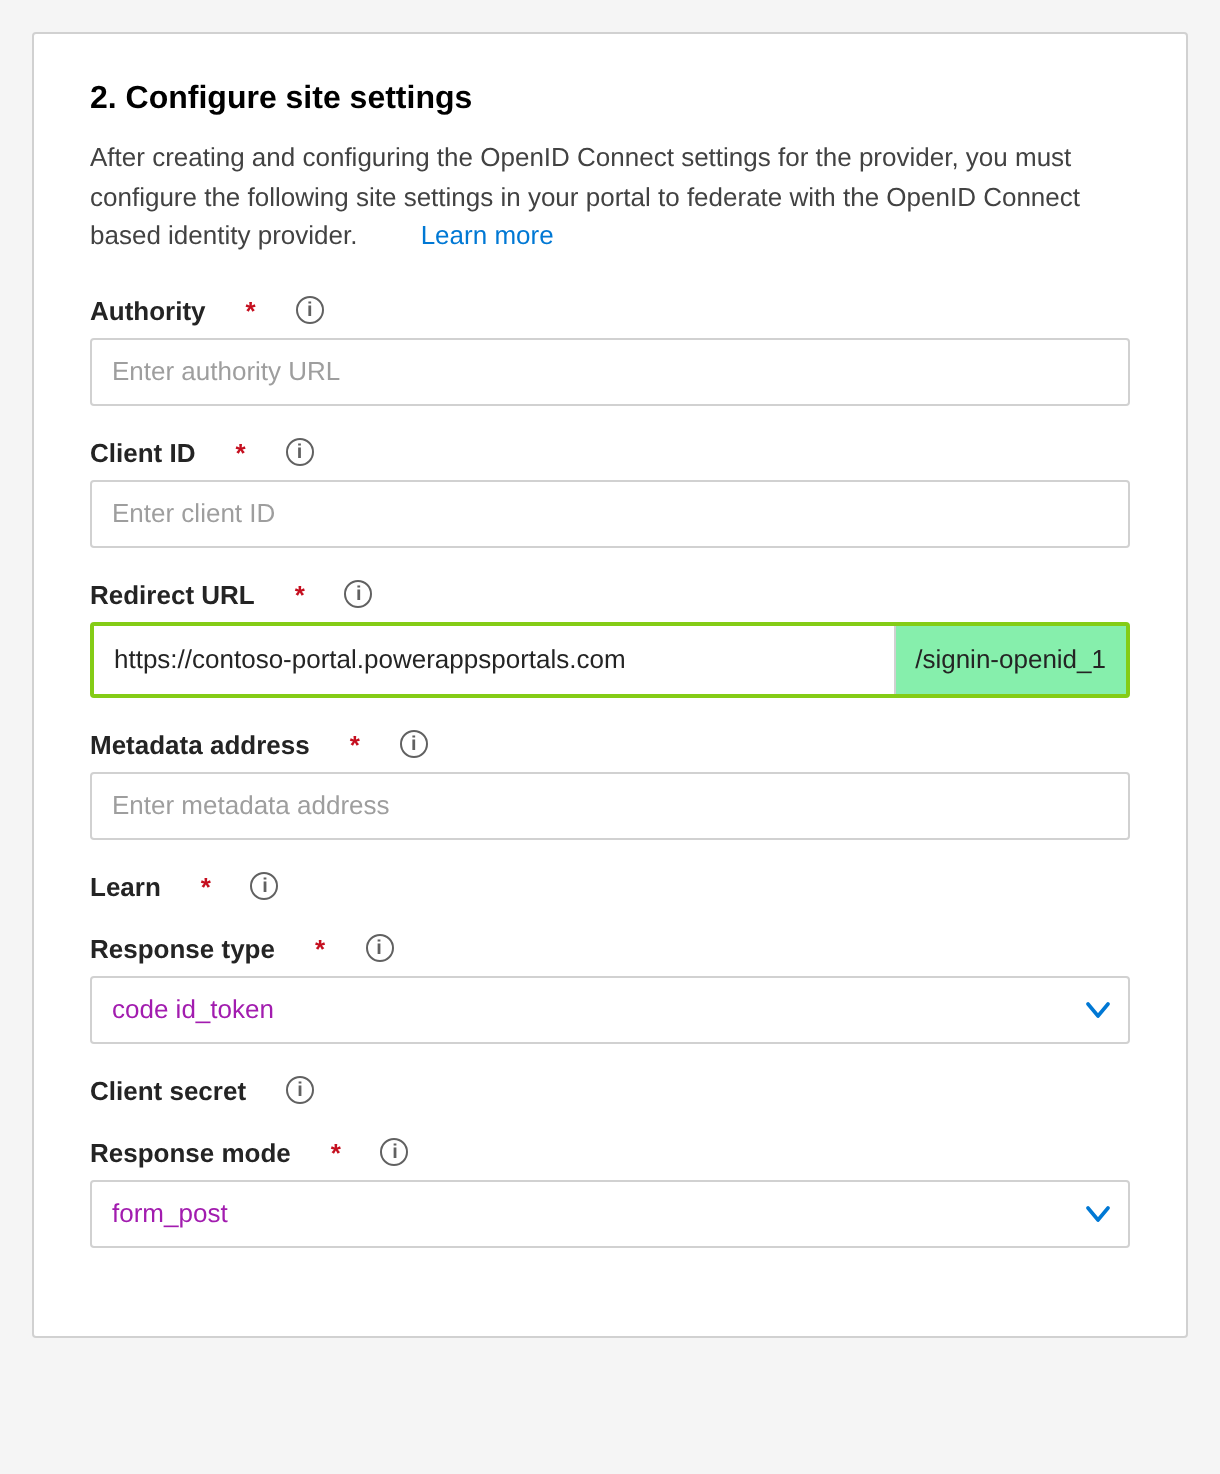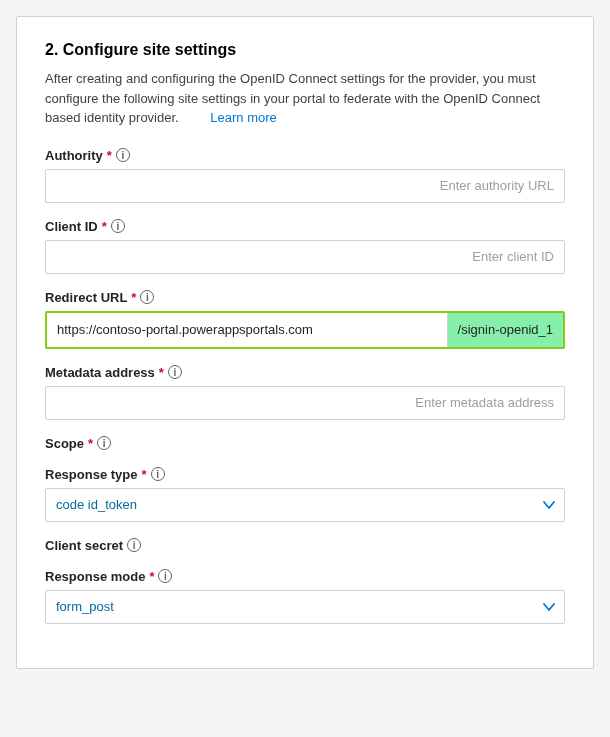--- a/index.html
+++ b/index.html
@@ -49,21 +49,21 @@
     .field-group {
       margin-bottom: 16px;
     }
 
     .field-label {
       font-size: 13px;
       font-weight: 600;
       color: #242424;
       display: flex;
       align-items: center;
-      gap: 4px;
+      gap: 20px;
       margin-bottom: 6px;
     }
 
     .required-star {
       color: #c50f1f;
     }
 
     .info-icon {
       display: inline-flex;
       align-items: center;
@@ -82,21 +82,20 @@
     .field-input {
       width: 100%;
       height: 34px;
       border: 1px solid #d1d1d1;
       border-radius: 2px;
       padding: 0 10px;
       font-size: 13px;
       color: #be185d;
       outline: none;
       background: #ffffff;
-      text-align: right;
     }
 
     .field-input::placeholder {
       color: #9e9e9e;
     }
 
     .redirect-url-wrapper {
       display: flex;
       border: 2px solid #84cc16;
       border-radius: 2px;
@@ -131,21 +130,21 @@
       position: relative;
     }
 
     .field-select {
       width: 100%;
       height: 34px;
       border: 1px solid #d1d1d1;
       border-radius: 2px;
       padding: 0 32px 0 10px;
       font-size: 13px;
-      color: #0369a1;
+      color: #a21caf;
       outline: none;
       background: #ffffff;
       appearance: none;
       -webkit-appearance: none;
       cursor: pointer;
     }
 
     .chevron-icon {
       position: absolute;
       right: 10px;
@@ -205,21 +204,21 @@
     <label class="field-label">
       <span>Metadata address</span>
       <span class="required-star">*</span>
       <span class="info-icon">i</span>
     </label>
     <input type="text" class="field-input" placeholder="Enter metadata address" style="">
   </div>
 
   <div class="field-group">
     <label class="field-label">
-      <span>Scope</span>
+      <span>Learn</span>
       <span class="required-star">*</span>
       <span class="info-icon">i</span>
     </label>
   </div>
 
   <div class="field-group">
     <label class="field-label">
       <span>Response type</span>
       <span class="required-star">*</span>
       <span class="info-icon">i</span>

